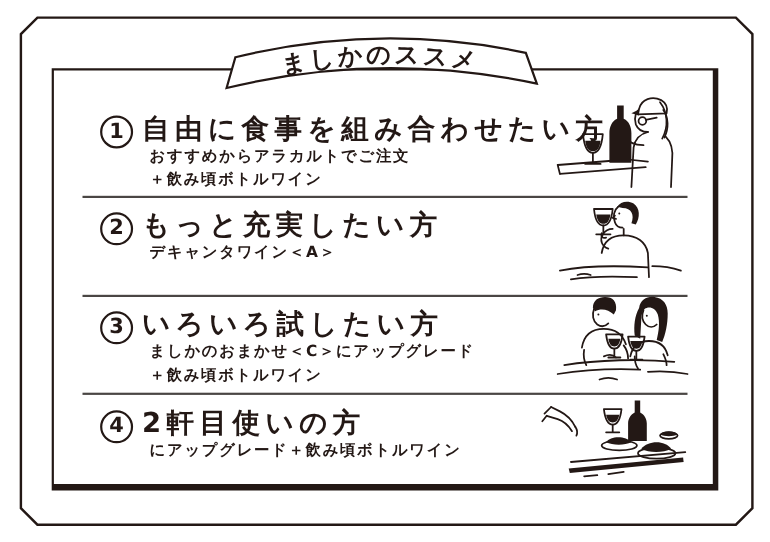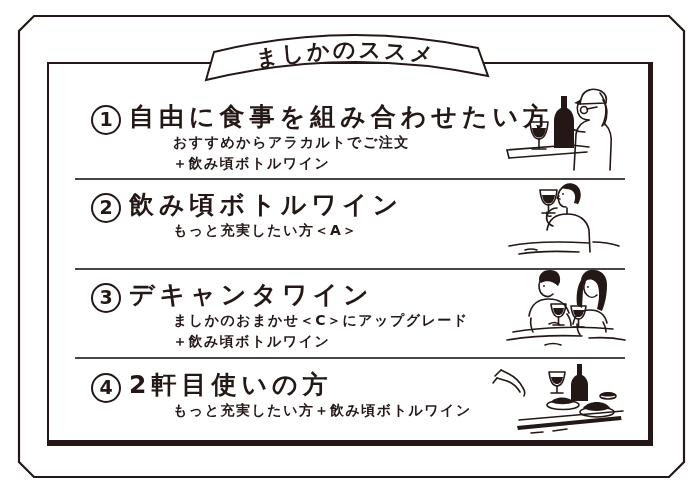--- a/index.html
+++ b/index.html
@@ -22,21 +22,21 @@
     text-align:center; line-height:24px; font-size:19px; font-weight:bold;
   }
   .heading {
     position:absolute; left:80px; margin:0; font-size:25px; font-weight:bold;
     letter-spacing:5px; white-space:nowrap; line-height:1.25;
   }
   .detail {
     position:absolute; left:87px; margin:0; font-size:14px; font-weight:bold;
     letter-spacing:1.5px; line-height:21px; white-space:nowrap;
   }
-  .detail span { display:block;margin-left:37px; }
+  .detail span { display:block; }
   .art { position:absolute; }
   .ink-stroke { stroke:#231815; stroke-width:1.6; fill:none; stroke-linecap:round; stroke-linejoin:round; }
 </style>
 </head>
 <body>
 
 <svg class="outer-svg" width="700" height="493" viewBox="0 0 700 493">
   <polygon points="34,16 669,16 684,31 684,462 669,477 34,477 19,462 19,31" fill="#ffffff" stroke="#231815" stroke-width="2.2"></polygon>
 </svg>
 
@@ -50,40 +50,40 @@
     <span class="num" style="top:41px;">1</span>
     <h2 class="heading" style="top:37px;">自由に食事を組み合わせたい方</h2>
     <p class="detail" style="top:68px;">
       <span>おすすめからアラカルトでご注文</span>
       <span>＋飲み頃ボトルワイン</span>
     </p>
   </section>
 
   <section>
     <span class="num" style="top:129px;">2</span>
-    <h2 class="heading" style="top:125px;">飲み頃ボトルワイン</h2>
+    <h2 class="heading" style="top:125px;">もっと充実したい方</h2>
     <p class="detail" style="top:156px;">
-      <span>もっと充実したい方＜A＞</span>
+      <span>デキャンタワイン＜A＞</span>
     </p>
   </section>
 
   <section>
     <span class="num" style="top:219px;">3</span>
-    <h2 class="heading" style="top:215px;">デキャンタワイン</h2>
+    <h2 class="heading" style="top:215px;">いろいろ試したい方</h2>
     <p class="detail" style="top:246px;">
       <span>ましかのおまかせ＜C＞にアップグレード</span>
       <span>＋飲み頃ボトルワイン</span>
     </p>
   </section>
 
   <section>
     <span class="num" style="top:309px;">4</span>
     <h2 class="heading" style="top:305px;">2軒目使いの方</h2>
     <p class="detail" style="top:336px;">
-      <span>もっと充実したい方＋飲み頃ボトルワイン</span>
+      <span>にアップグレード＋飲み頃ボトルワイン</span>
     </p>
   </section>
 
   <svg class="art" style="left:448px; top:20px;" width="130" height="88" viewBox="0 0 130 88">
     <g class="ink-stroke">
       <path d="M10,66 L74,61 L92,63"></path>
       <path d="M12,74 L90,68"></path>
       <path d="M10,66 L12,74"></path>
       <path d="M33,38 h18 c-1,11 -4,17 -9,17 c-5,0 -8,-6 -9,-17 z"></path>
       <path d="M42,55 v9 M35,65 h14"></path>

